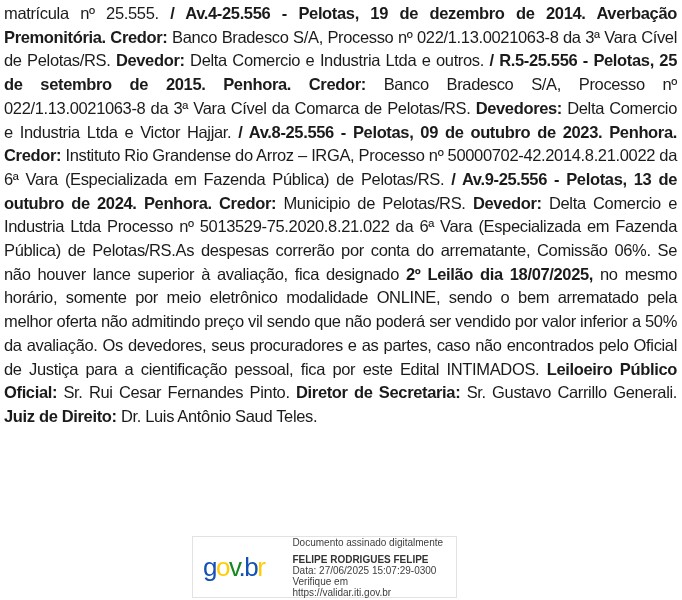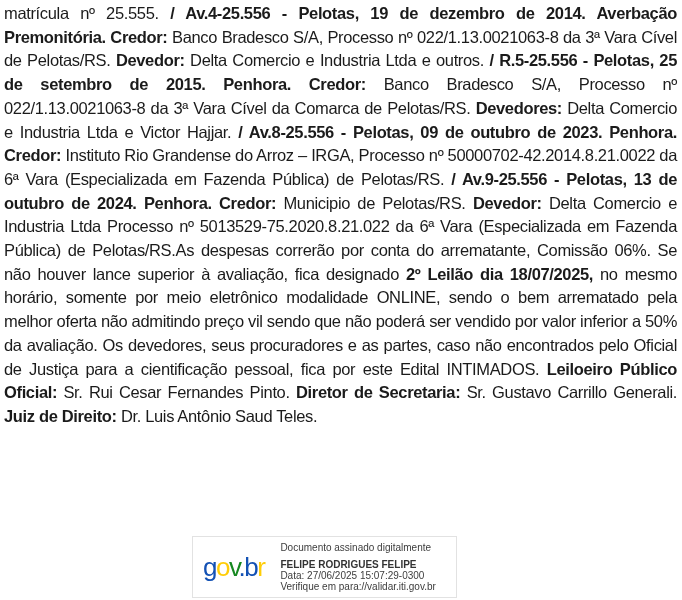--- a/index.html
+++ b/index.html
@@ -43,21 +43,21 @@
   .govbr-logo {
     font-weight: 400;
     font-size: 26px;
     letter-spacing: -1.5px;
     line-height: 1;
     white-space: nowrap;
     flex: 0 0 auto;
     padding: 0 4px 0 2px;
   }
   .sig-text {
-    margin-left: 12px;
+    margin-left: 24px;
     font-size: 10px;
     line-height: 11px;
     color: #3d3d3d;
   }
   .sig-statement {
     margin-bottom: 6px;
   }
   .sig-name {
     font-weight: 700;
     color: #333333;
@@ -69,17 +69,17 @@
 <div class="page">
 
   <p class="doc-text"><span>matrícula nº 25.555. </span><span class="b">/ Av.4-25.556 - Pelotas, 19 de dezembro de 2014. Averbação Premonitória. Credor:</span><span> Banco Bradesco S/A, Processo nº 022/1.13.0021063-8 da 3ª Vara Cível de Pelotas/RS. </span><span class="b">Devedor:</span><span> Delta Comercio e Industria Ltda e outros. </span><span class="b">/ R.5-25.556 - Pelotas, 25 de setembro de 2015. Penhora. Credor:</span><span> Banco Bradesco S/A, Processo nº 022/1.13.0021063-8 da 3ª Vara Cível da Comarca de Pelotas/RS. </span><span class="b">Devedores:</span><span> Delta Comercio e Industria Ltda e Victor Hajjar. </span><span class="b">/ Av.8-25.556 - Pelotas, 09 de outubro de 2023. Penhora. Credor:</span><span> Instituto Rio Grandense do Arroz – IRGA, Processo nº 50000702-42.2014.8.21.0022 da 6ª Vara (Especializada em Fazenda Pública) de Pelotas/RS. </span><span class="b">/ Av.9-25.556 - Pelotas, 13 de outubro de 2024. Penhora. Credor:</span><span> Municipio de Pelotas/RS. </span><span class="b">Devedor:</span><span> Delta Comercio e Industria Ltda Processo nº 5013529-75.2020.8.21.022 da 6ª Vara (Especializada em Fazenda Pública) de Pelotas/RS.As despesas correrão por conta do arrematante, Comissão 06%. Se não houver lance superior à avaliação, fica designado </span><span class="b">2º Leilão dia 18/07/2025,</span><span> no mesmo horário, somente por meio eletrônico modalidade ONLINE, sendo o bem arrematado pela melhor oferta não admitindo preço vil sendo que não poderá ser vendido por valor inferior a 50% da avaliação. Os devedores, seus procuradores e as partes, caso não encontrados pelo Oficial de Justiça para a cientificação pessoal, fica por este Edital INTIMADOS. </span><span class="b">Leiloeiro Público Oficial:</span><span> Sr. Rui Cesar Fernandes Pinto. </span><span class="b">Diretor de Secretaria:</span><span> Sr. Gustavo Carrillo Generali. </span><span class="b">Juiz de Direito:</span><span> Dr. Luis Antônio Saud Teles.</span></p>
 
   <div class="sig-block">
     <div class="govbr-logo"><span style="color: rgb(19, 81, 180);">g</span><span style="color: rgb(255, 205, 7);">o</span><span style="color: rgb(22, 136, 33);">v</span><span style="color: rgb(19, 81, 180);">.</span><span style="color: rgb(19, 81, 180);">b</span><span style="color: rgb(255, 205, 7);">r</span></div>
     <div class="sig-text">
       <div class="sig-statement">Documento assinado digitalmente</div>
       <div class="sig-name">FELIPE RODRIGUES FELIPE</div>
       <div class="sig-date">Data: 27/06/2025 15:07:29-0300</div>
-      <div class="sig-verify">Verifique em para://validar.iti.gov.br</div>
+      <div class="sig-verify">Verifique em https://validar.iti.gov.br</div>
     </div>
   </div>
 
 </div>
 
 </body></html>

